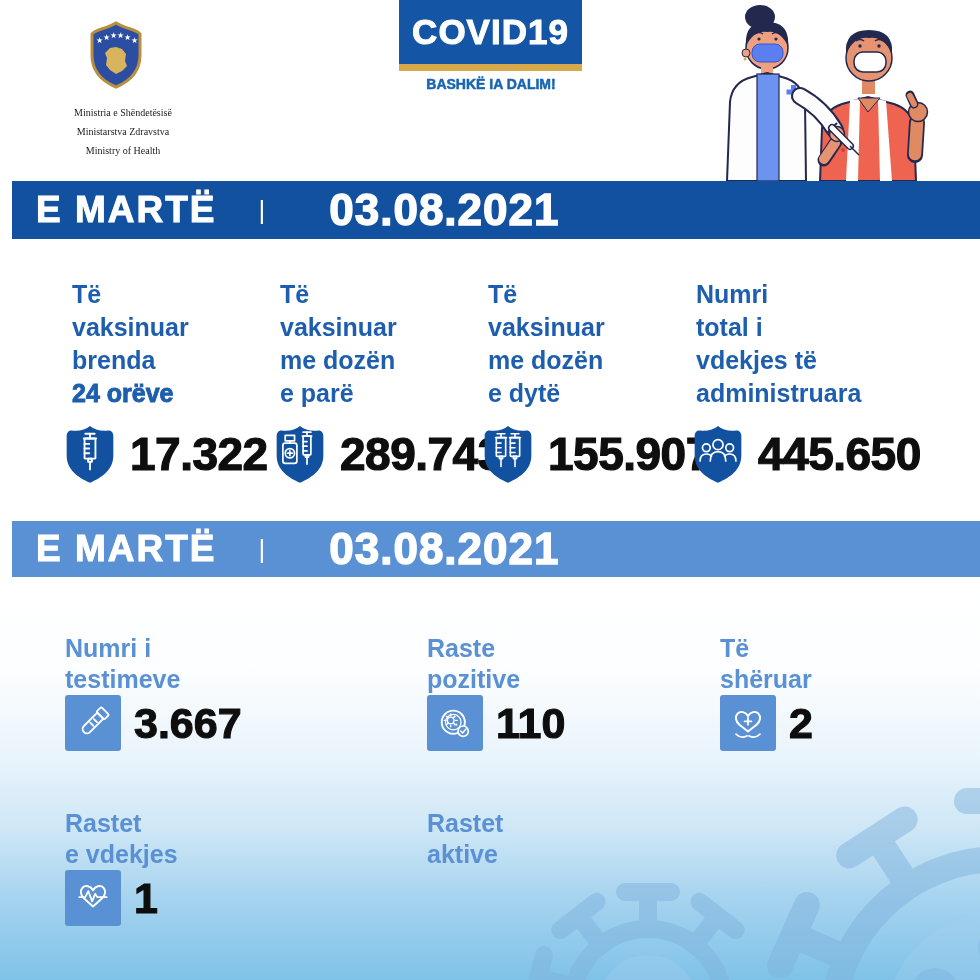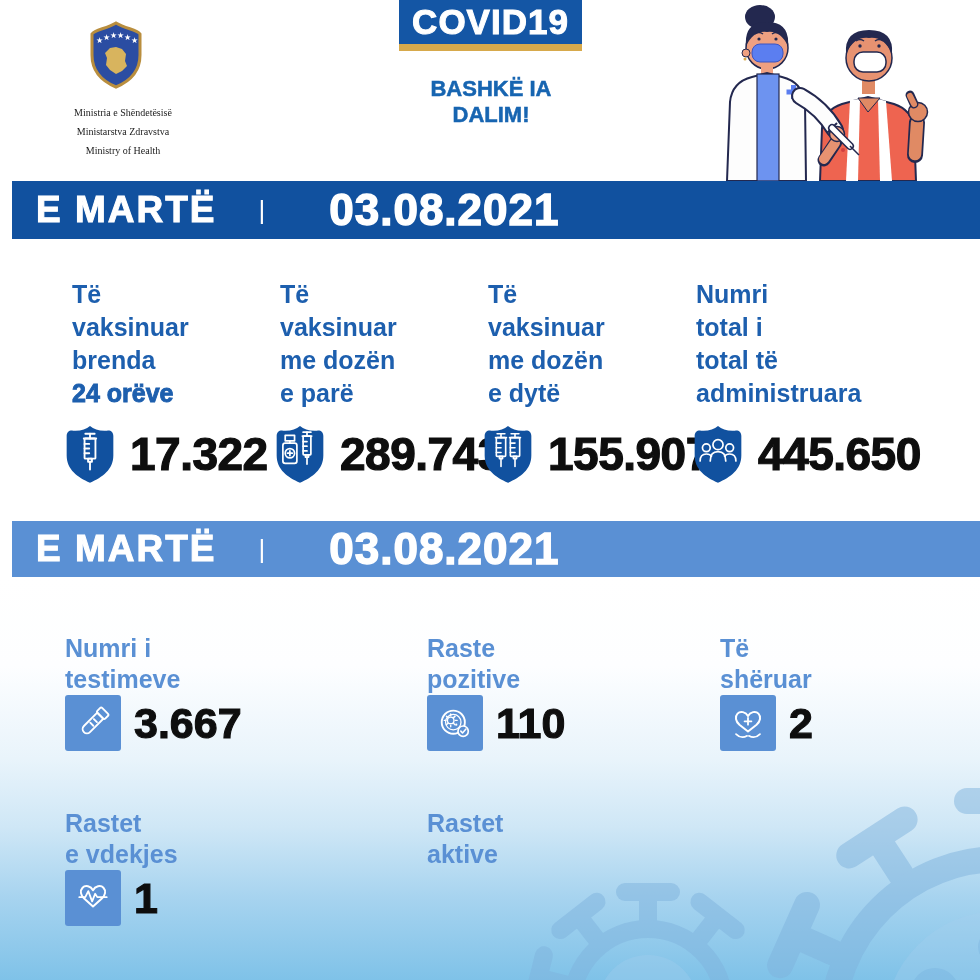--- a/index.html
+++ b/index.html
@@ -4,25 +4,25 @@
 <style>
   html,body{margin:0;padding:0;}
   .page{position:relative;width:980px;height:980px;background:#ffffff;overflow:hidden;
         font-family:"Liberation Sans",sans-serif;}
 
   
   .emblem{position:absolute;left:88px;top:20px;}
   .ministry-text{position:absolute;left:20px;top:103px;width:206px;text-align:center;
                  font-family:"Liberation Serif",serif;font-size:10px;line-height:19px;color:#1b1b1b;}
   .covid-badge{position:absolute;left:399px;top:0;width:183px;}
-  .covid-badge .box{height:44px;background:#1456a5;display:flex;align-items:center;justify-content:center;}
+  .covid-badge .box{height:64px;background:#1456a5;display:flex;align-items:center;justify-content:center;}
   .covid-badge .box span{color:#fff;font-size:35px;font-weight:700;letter-spacing:1px;-webkit-text-stroke:1px #fff;}
   .covid-badge .gold{height:7px;background:#d7a94b;}
   .covid-slogan{position:absolute;left:393px;top:76px;width:196px;text-align:center;
-                color:#1765b1;font-size:22px;font-weight:700;-webkit-text-stroke:.5px #1765b1;}
+                color:#1765b1;font-size:14px;font-weight:700;-webkit-text-stroke:.5px #1765b1;}
   .illustration{position:absolute;left:672px;top:0;z-index:1;}
 
   
   .banner{position:absolute;left:12px;width:100%;height:58px;display:flex;align-items:center;
           padding-left:24px;box-sizing:border-box;color:#fff;z-index:3;}
   .banner-dark{top:181px;background:#11519f;}
   .banner-light{top:521px;background:#5a90d4;height:56px;}
   .banner .day{font-size:37px;font-weight:700;letter-spacing:2px;-webkit-text-stroke:1px #fff;}
   .banner .sep{font-size:26px;margin-left:42px;font-weight:400;}
   .banner .date{font-size:44px;font-weight:700;margin-left:64px;letter-spacing:1px;-webkit-text-stroke:1.4px #fff;}
@@ -143,21 +143,21 @@
   </div>
   <div class="vax-label" style="left:488px">
     <span>Të</span>
     <span>vaksinuar</span>
     <span>me dozën</span>
     <span>e dytë</span>
   </div>
   <div class="vax-label" style="left:696px">
     <span>Numri</span>
     <span>total i</span>
-    <span>total të</span>
+    <span>vdekjes të</span>
     <span>administruara</span>
   </div>
 
   <div class="vax-stat" style="left:62px">
     <svg width="56" height="76" viewBox="0 0 72 80">
       <path d="M36 4 C41 8 49 11 58 10 C63 9.5 66 12 66 17 L66 42 C66 60 52 70 36 77 C20 70 6 60 6 42 L6 17 C6 12 9 9.5 14 10 C23 11 31 8 36 4 Z" fill="#11519f"></path>
       <g class="icon-stroke" stroke-width="2.4">
         <line x1="30" y1="14" x2="42" y2="14"></line>
           <line x1="36" y1="14" x2="36" y2="20"></line>
         <line x1="28" y1="20" x2="44" y2="20"></line>

